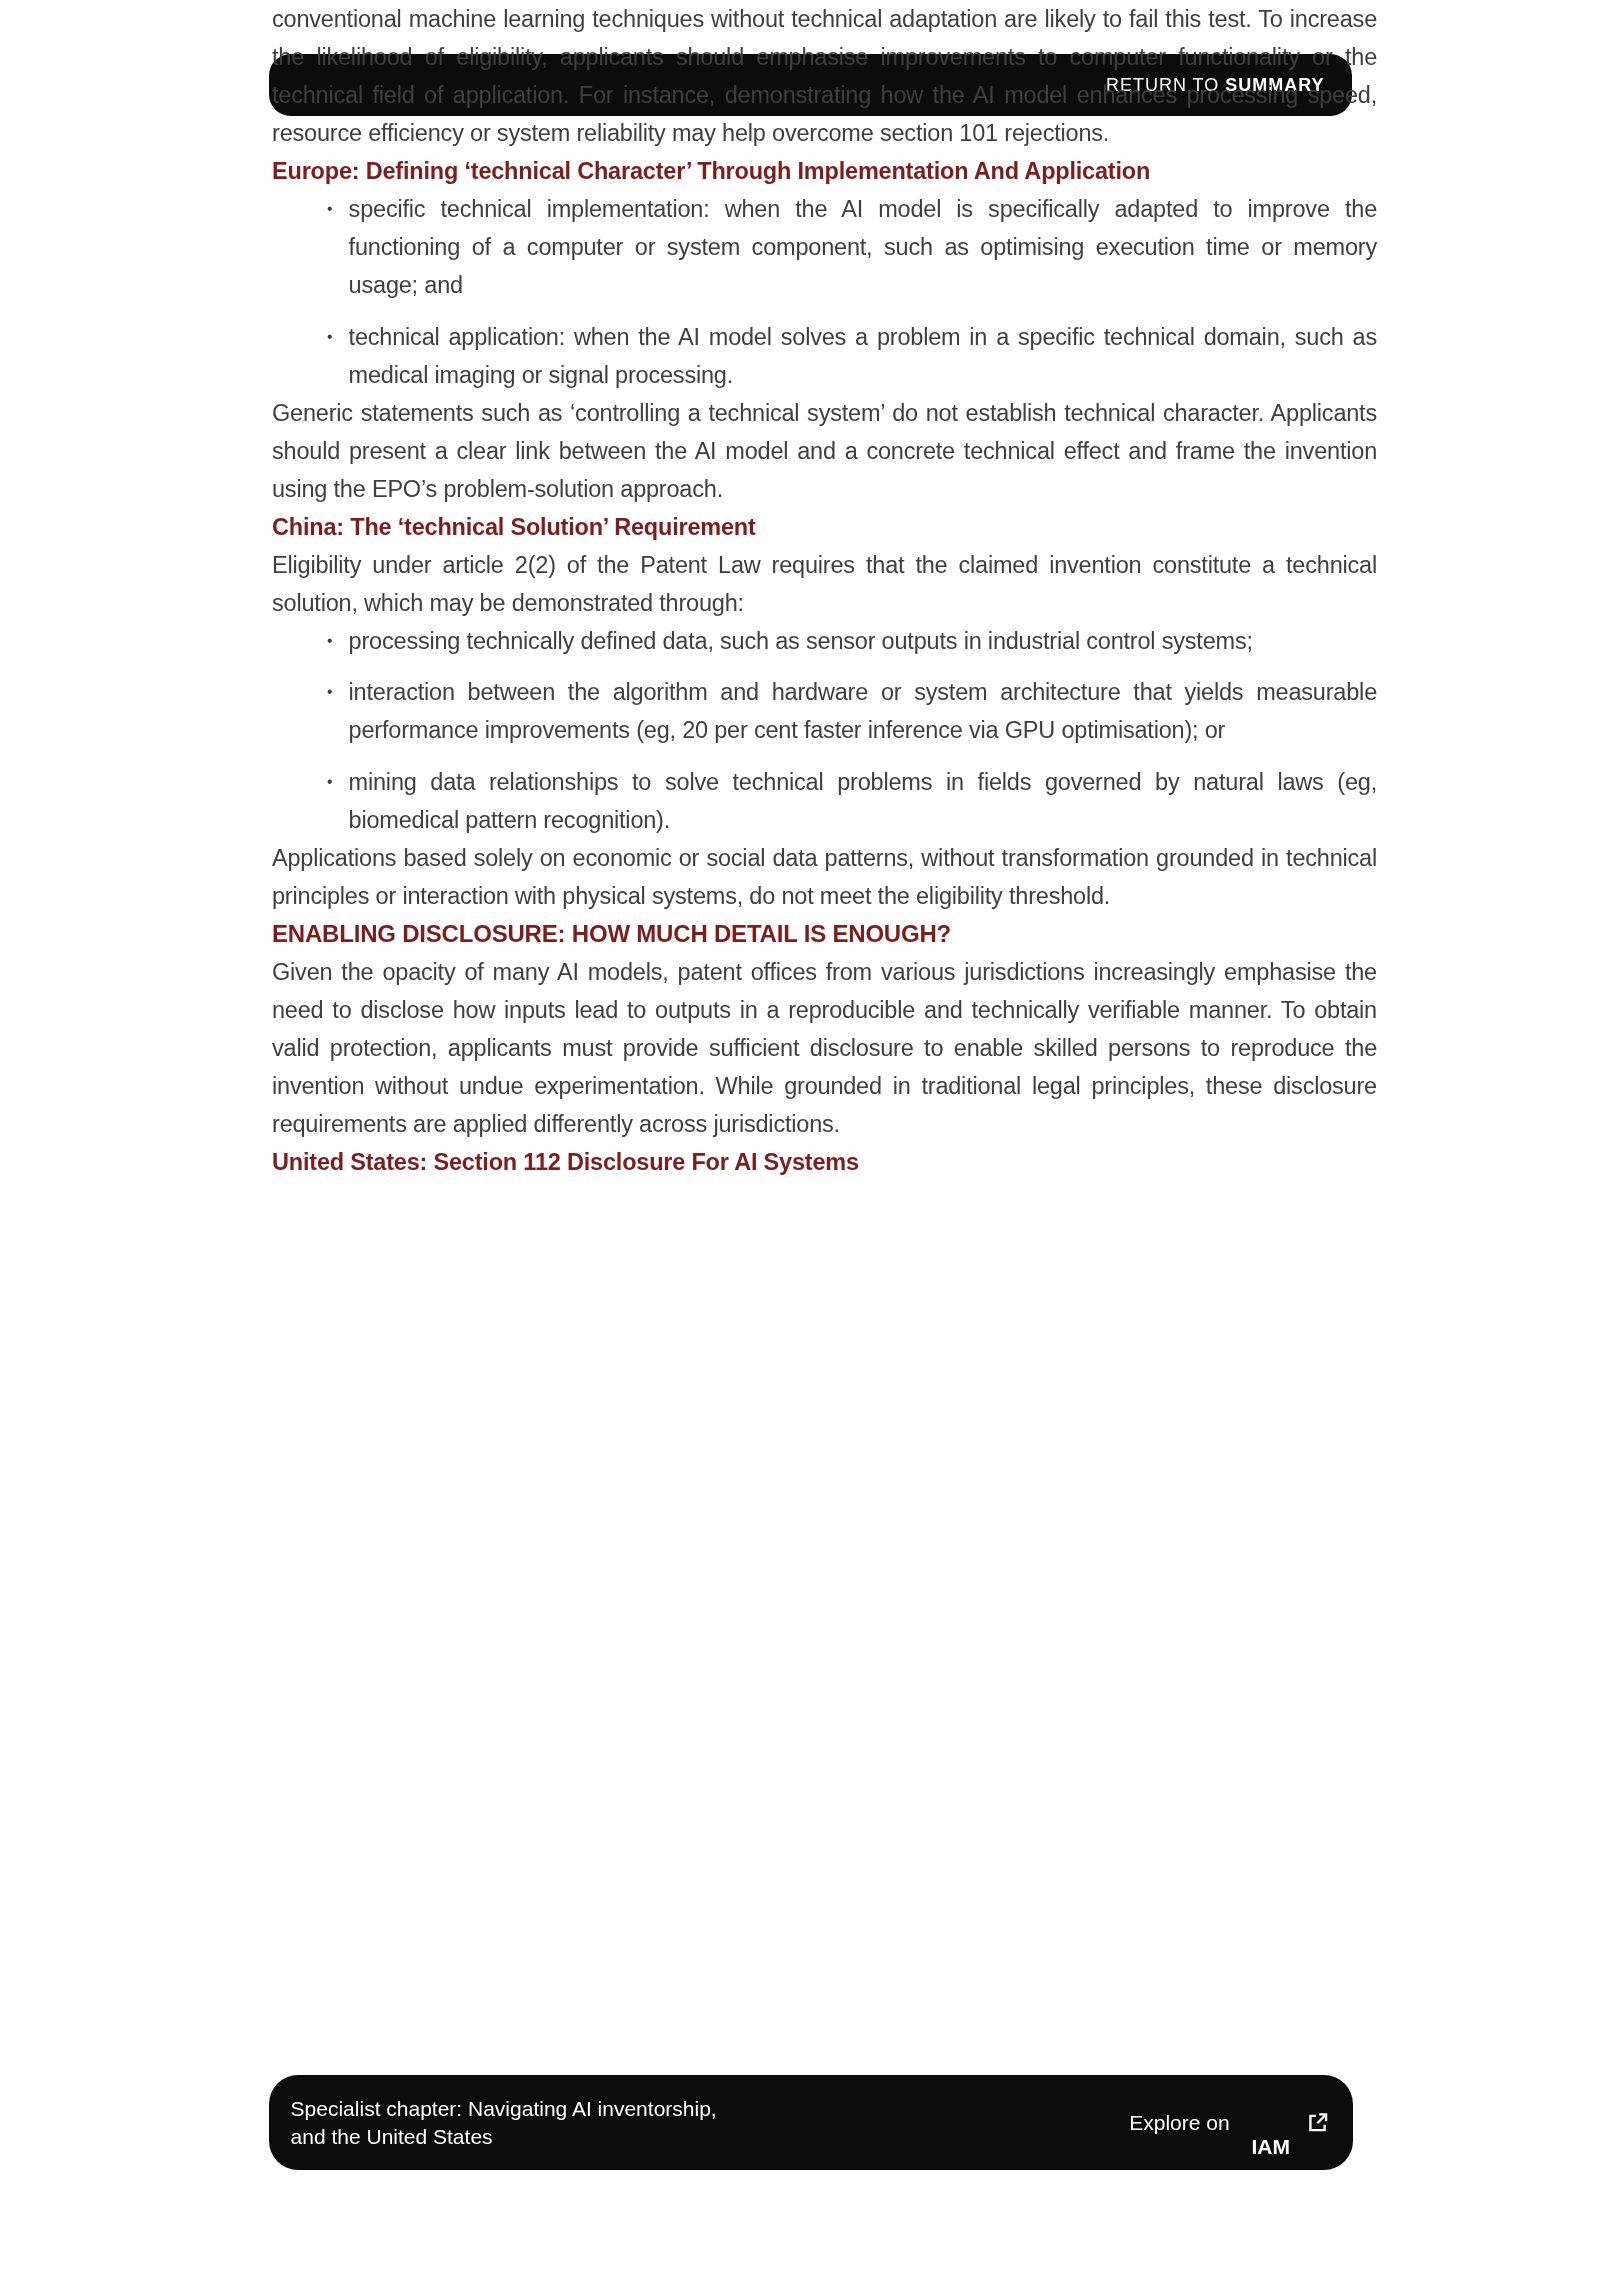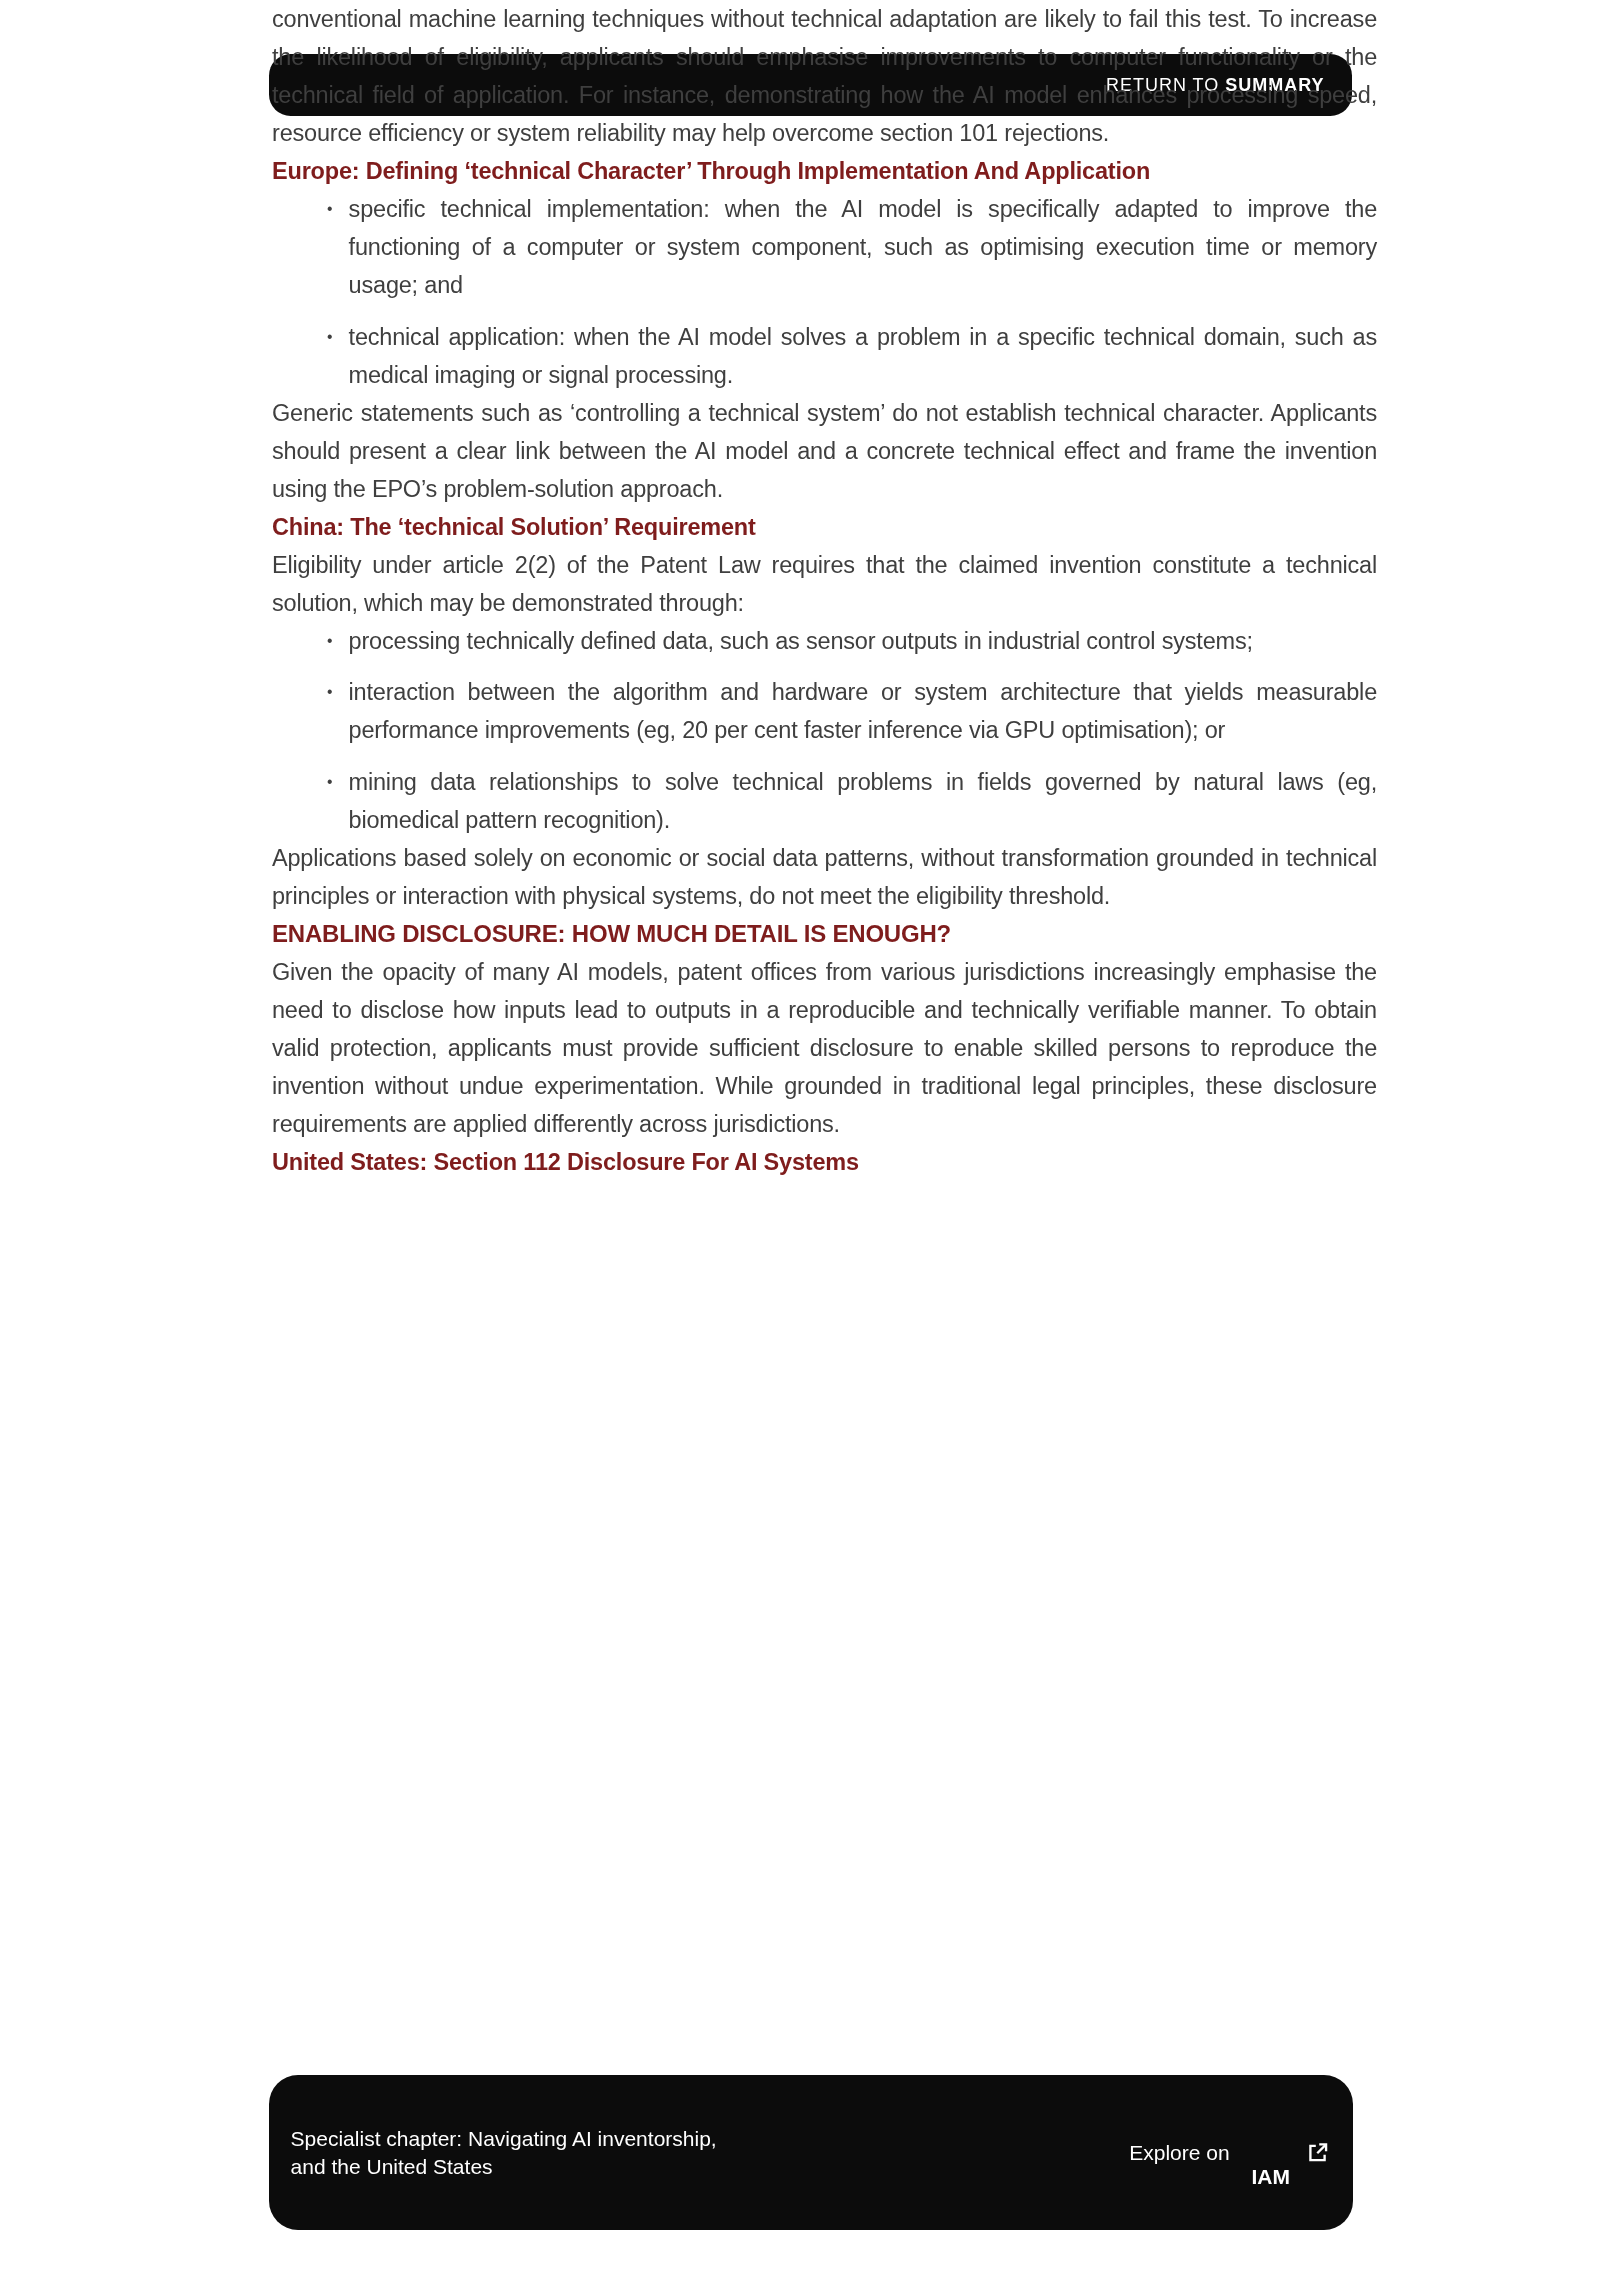--- a/index.html
+++ b/index.html
@@ -95,21 +95,21 @@
   .bullet-text {
     flex: 1;
     text-align: justify;
     color: #3f3f3f;
   }
 
   
   .footer-bar {
     position: absolute;
     left: 269px; top: 2075px;
-    width: 1084px; height: 155px;
+    width: 1084px; height: 95px;
     background: #0c0c0c;
     border-radius: 29px;
     display: flex;
     align-items: center;
     justify-content: space-between;
     padding: 0 23.5px 0 21.6px;
     box-sizing: border-box;
   }
   .footer-chapter {
     color: #ffffff;

